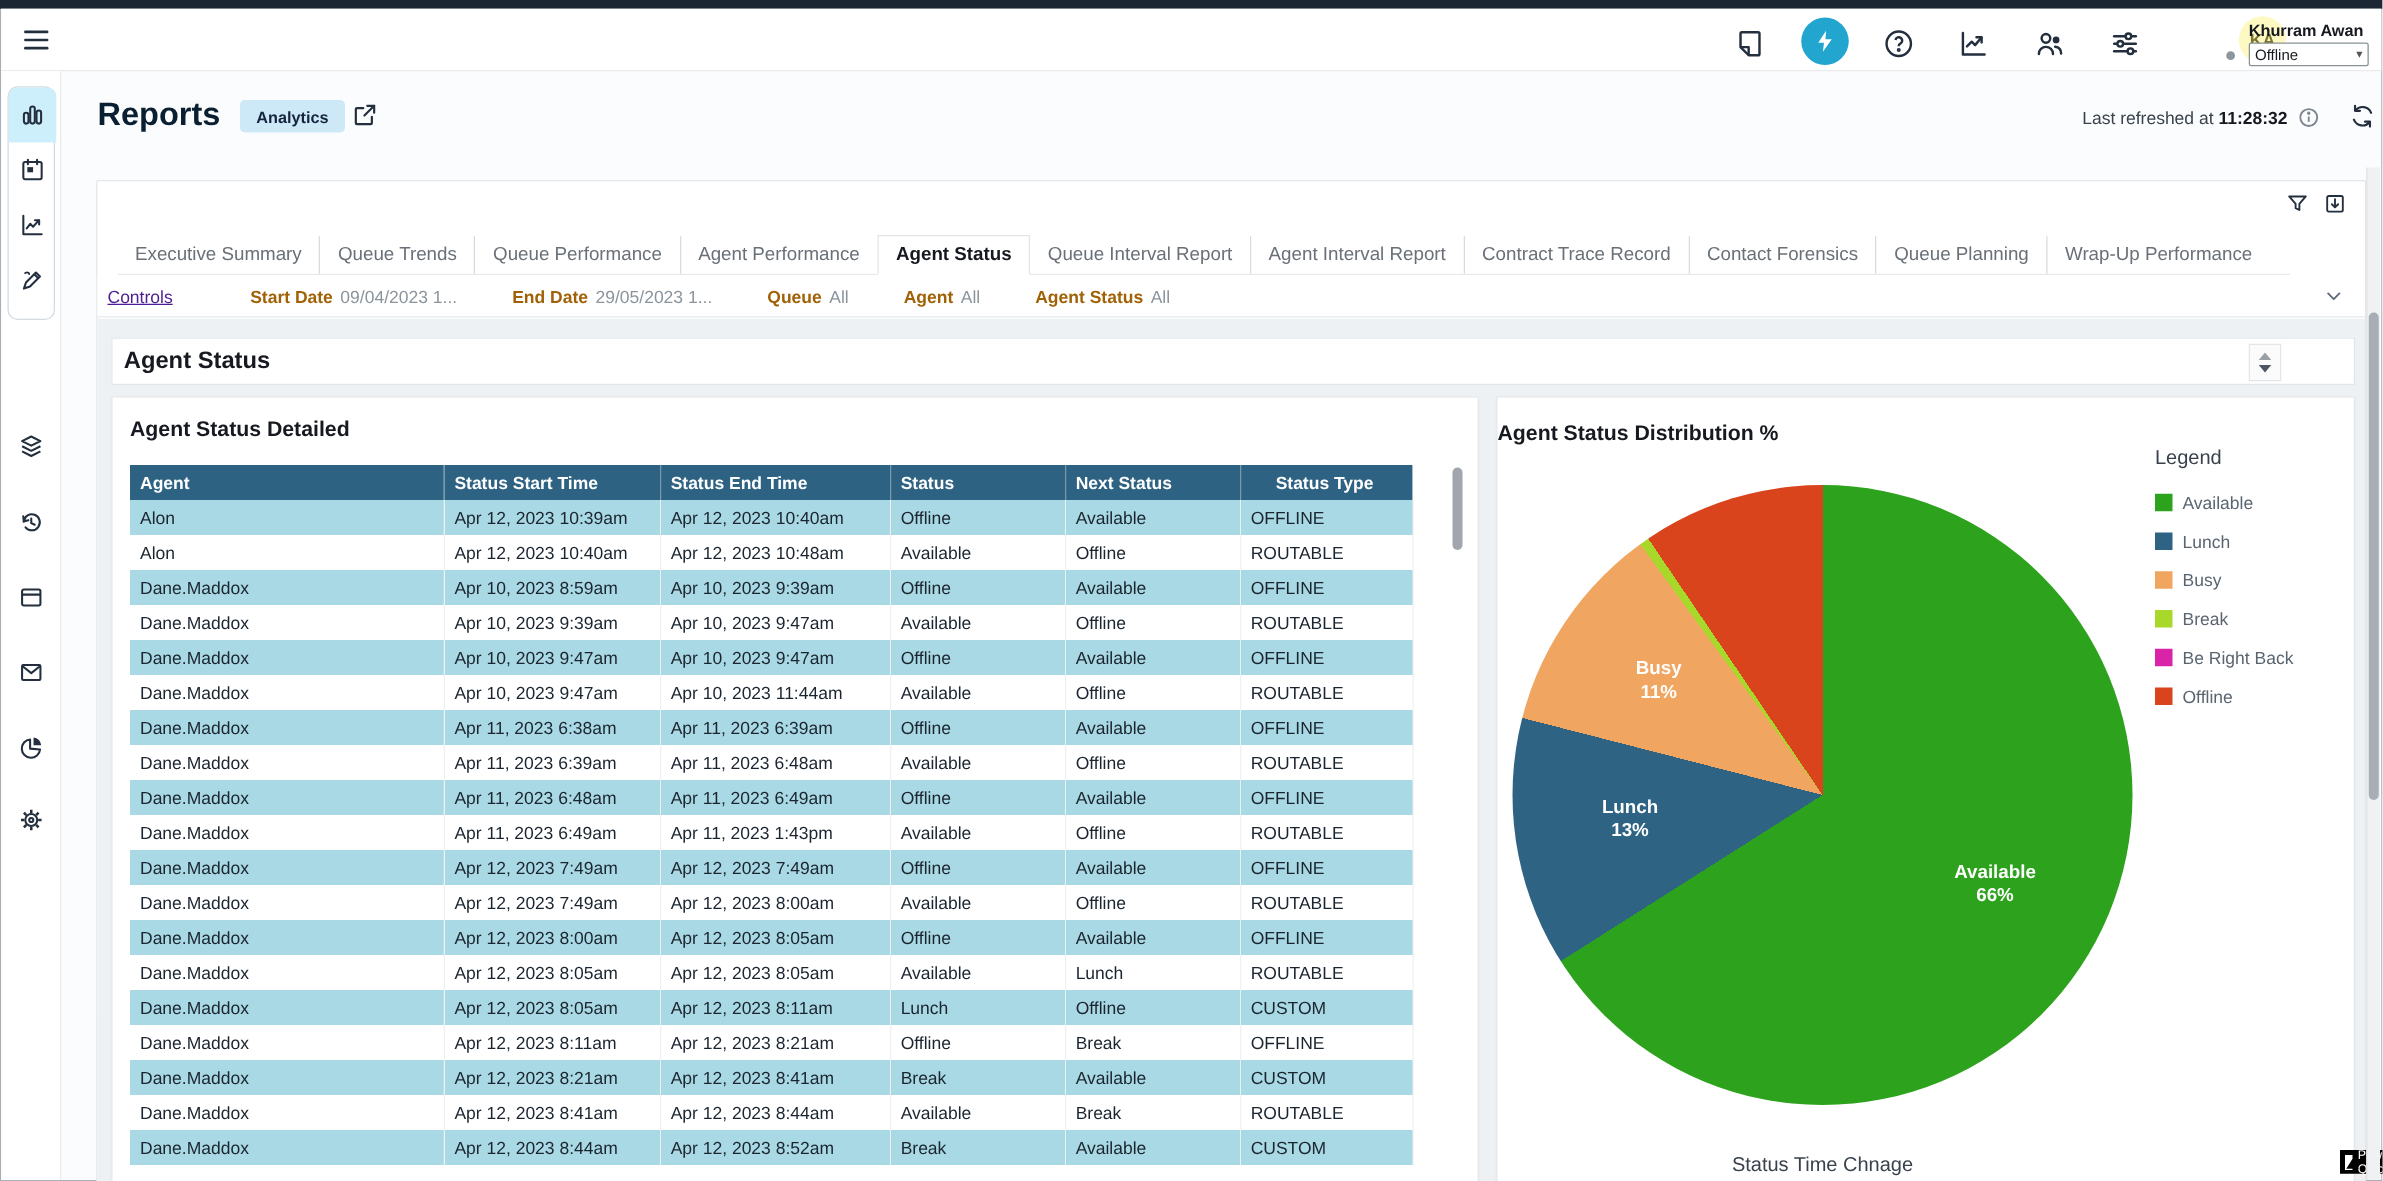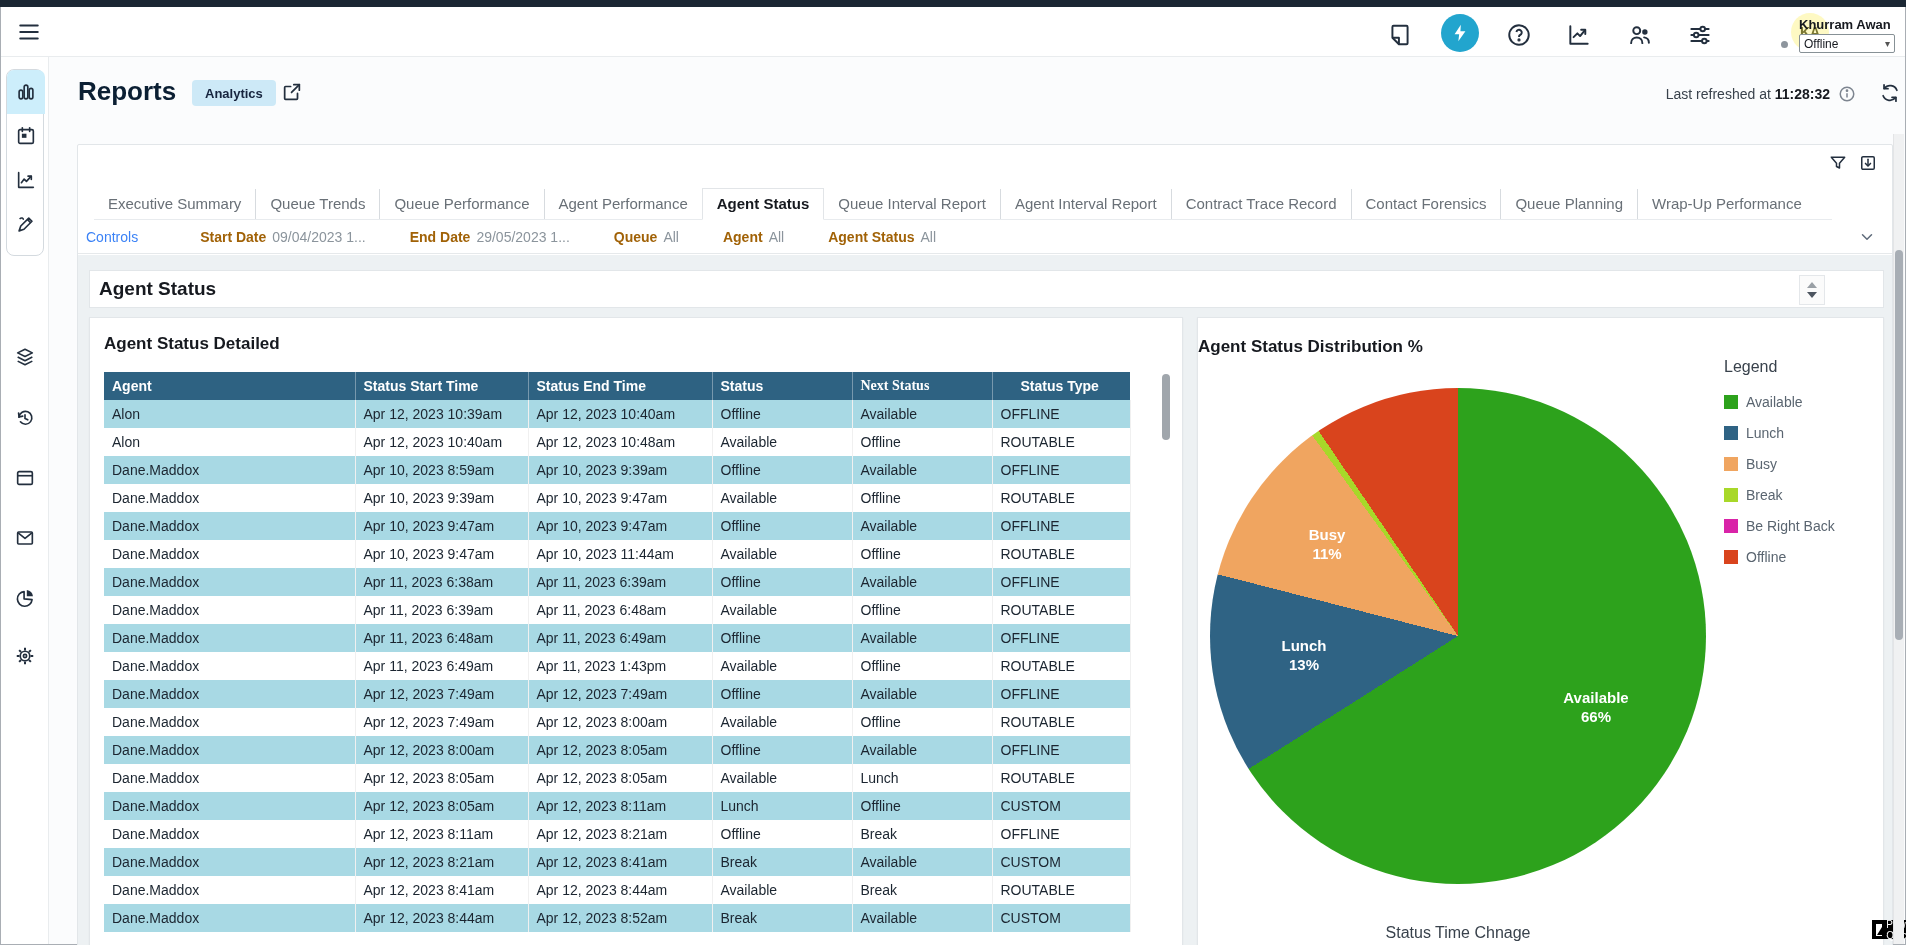--- a/index.html
+++ b/index.html
@@ -42,21 +42,21 @@
   .card { left:77px; top:144px; width:1816px; height:810px; background:#fff; border:1px solid #e2e6e9; border-radius:2px; }
   .card-tools { position:absolute; right:14px; top:8px; display:flex; gap:10px; }
   .tool-btn { cursor:pointer; background:none; border:none; padding:0; }
 
   .tabbar { position:absolute; left:16px; top:44px; right:60px; height:31px; display:flex; align-items:flex-end; border-bottom:1px solid #e8ebee; }
   .tab { font-size:15px; color:#697077; padding:6px 14px 7px; white-space:nowrap; cursor:pointer; }
   .tab:not(.active) + .tab:not(.active) { border-left:1px solid #d7dbdf; }
   .tab.active { font-weight:bold; color:#16191f; background:#fff; border:1px solid #e2e5e8; border-bottom:1px solid #fff; margin-bottom:-1px; }
 
   .controls { position:absolute; left:0; top:75px; width:100%; height:34px; background:#fff; border-bottom:1px solid #e6e9eb; display:flex; align-items:center; padding-left:8px; font-size:14px; }
-  .controls-label { color:#3b82f6; margin-right:62px; }
+  .controls-label { color:#4c1d95; margin-right:62px;text-decoration:underline; }
   .filter { margin-right:44px; cursor:pointer; white-space:nowrap; }
   .filter b { color:#a16207; font-weight:bold; }
   .filter .fv { color:#8b949c; margin-left:6px; }
   .controls-chevron { position:absolute; right:16px; top:8px; cursor:pointer; }
 
   .dash { position:absolute; left:0; top:110px; width:100%; height:700px; background:#edf1f3; }
 
   .section-bar { position:absolute; left:11px; top:15px; width:1795px; height:38px; background:#fff; border:1px solid #e2e6e9; display:flex; align-items:center; }
   .section-title { margin-left:9px; font-size:19px; font-weight:bold; color:#16191f; }
   .spinner { position:absolute; right:58px; top:4px; width:26px; height:30px; background:#fbfbfb; border:1px solid #e4e7ea; display:flex; flex-direction:column; align-items:center; justify-content:center; gap:4px; cursor:pointer; }
@@ -353,21 +353,21 @@
 
       <div class="panel table-panel">
         <div class="table-title">Agent Status Detailed</div>
         <table class="status">
           <thead>
               <tr>
                 <th style="width: 251px;">Agent</th>
                 <th style="width: 173px;">Status Start Time</th>
                 <th style="width: 184px;">Status End Time</th>
                 <th style="width: 140px;">Status</th>
-                <th style="width: 140px; font-family: Liberation Serif, serif;">Next Status</th>
+                <th style="width: 140px;">Next Status</th>
                 <th style="width: 138px; padding-left: 28px;">Status Type</th>
               </tr>
             </thead>
           <tbody>
               <tr class="alt">
                 <td>Alon</td>
                 <td>Apr 12, 2023 10:39am</td>
                 <td>Apr 12, 2023 10:40am</td>
                 <td>Offline</td>
                 <td>Available</td>

